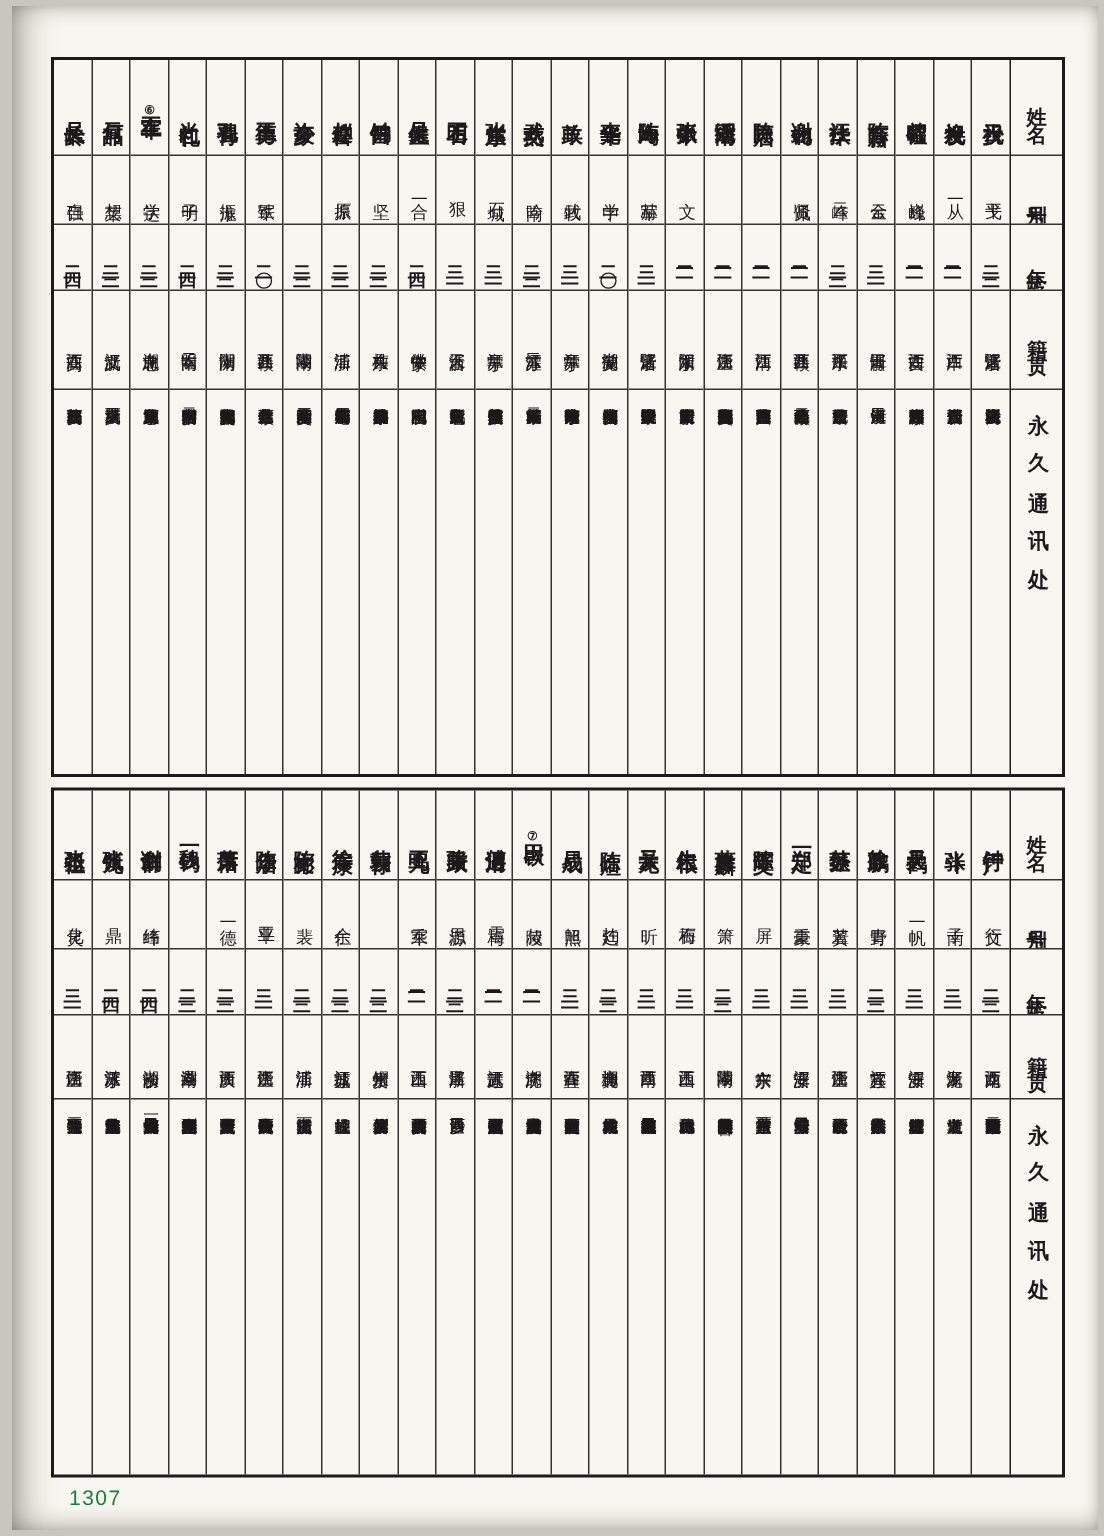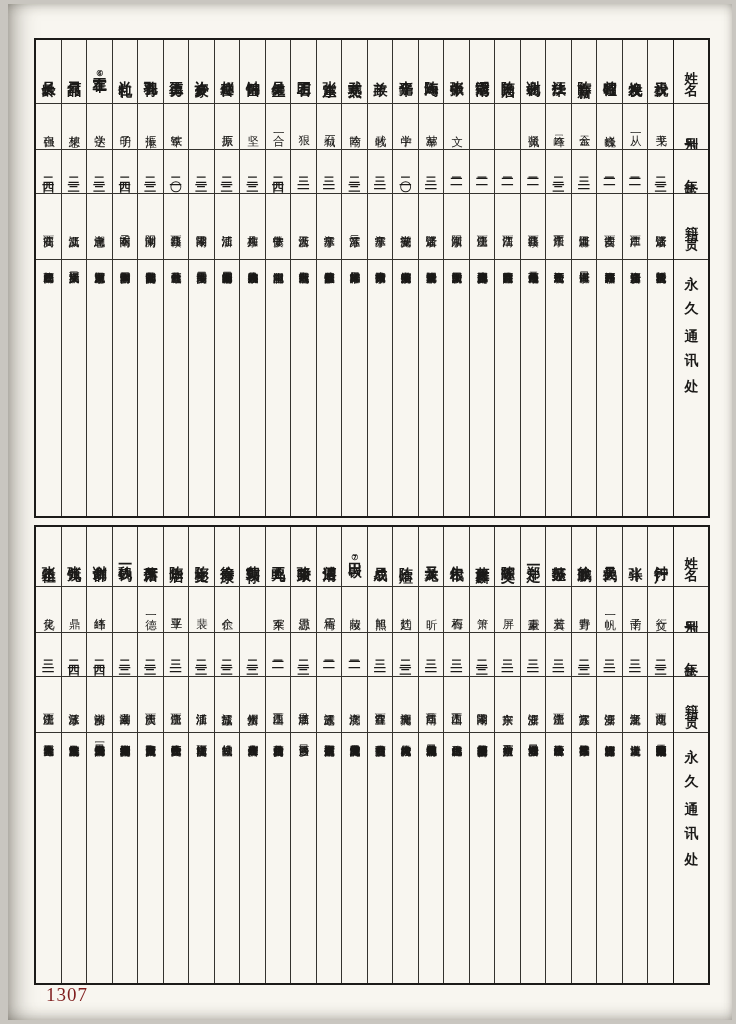--- a/index.html
+++ b/index.html
@@ -44,22 +44,22 @@
   .alias .vtext{font-size:11.5px;line-height:1;letter-spacing:1px;}
   .age .vtext{font-size:12px;line-height:1;letter-spacing:4px;font-weight:bold;}
   .native .vtext{font-size:11px;line-height:12.5px;}
   .addr .vtext{font-size:10.5px;line-height:12px;letter-spacing:0;}
   .anno{font-size:8px;letter-spacing:0;}
   .hdr .vtext{font-size:13.5px;font-weight:bold;}
   .hdr-2{letter-spacing:12px !important;}
   .hdr-addr{letter-spacing:26px !important;font-size:14px !important;}
   .page-number{
     position:absolute;left:38px;bottom:14px;
-    font-family:Liberation Serif, serif;
-    font-size:19px;letter-spacing:1px;color:#7f1d1d;
+    font-family:Liberation Sans, sans-serif;
+    font-size:14px;letter-spacing:1px;color:#15803d;
   }
 </style>
 </head>
 <body>
 
 <div class="page">
   <div class="content">
 
     <div class="rtable t0">
       <div class="col">

